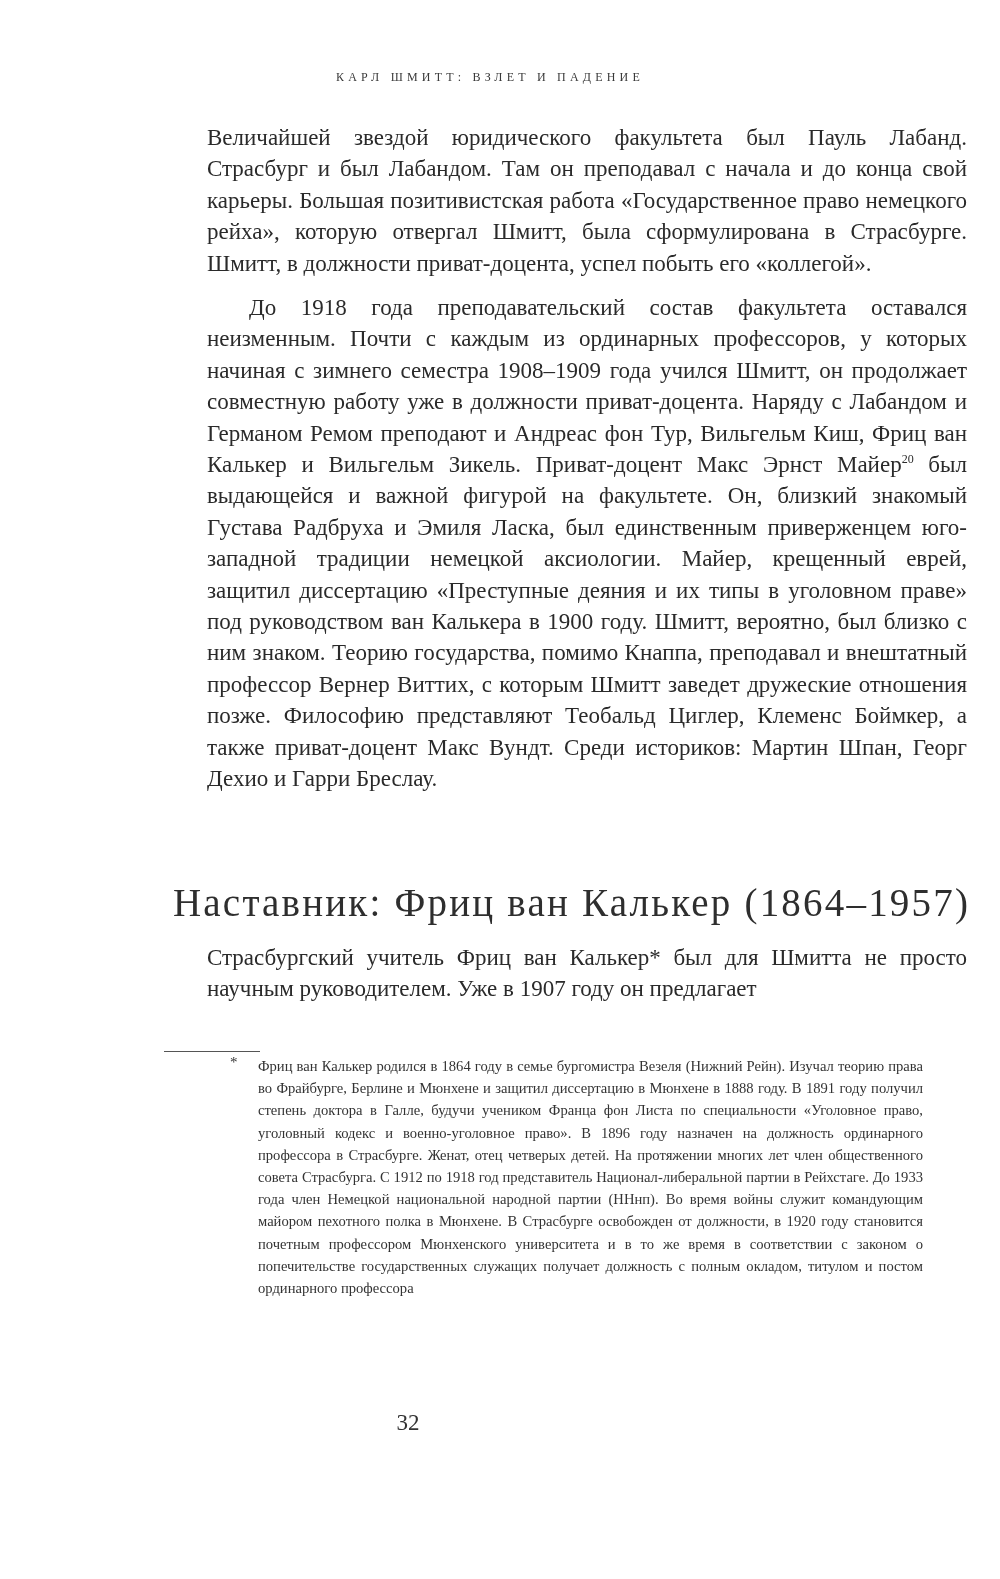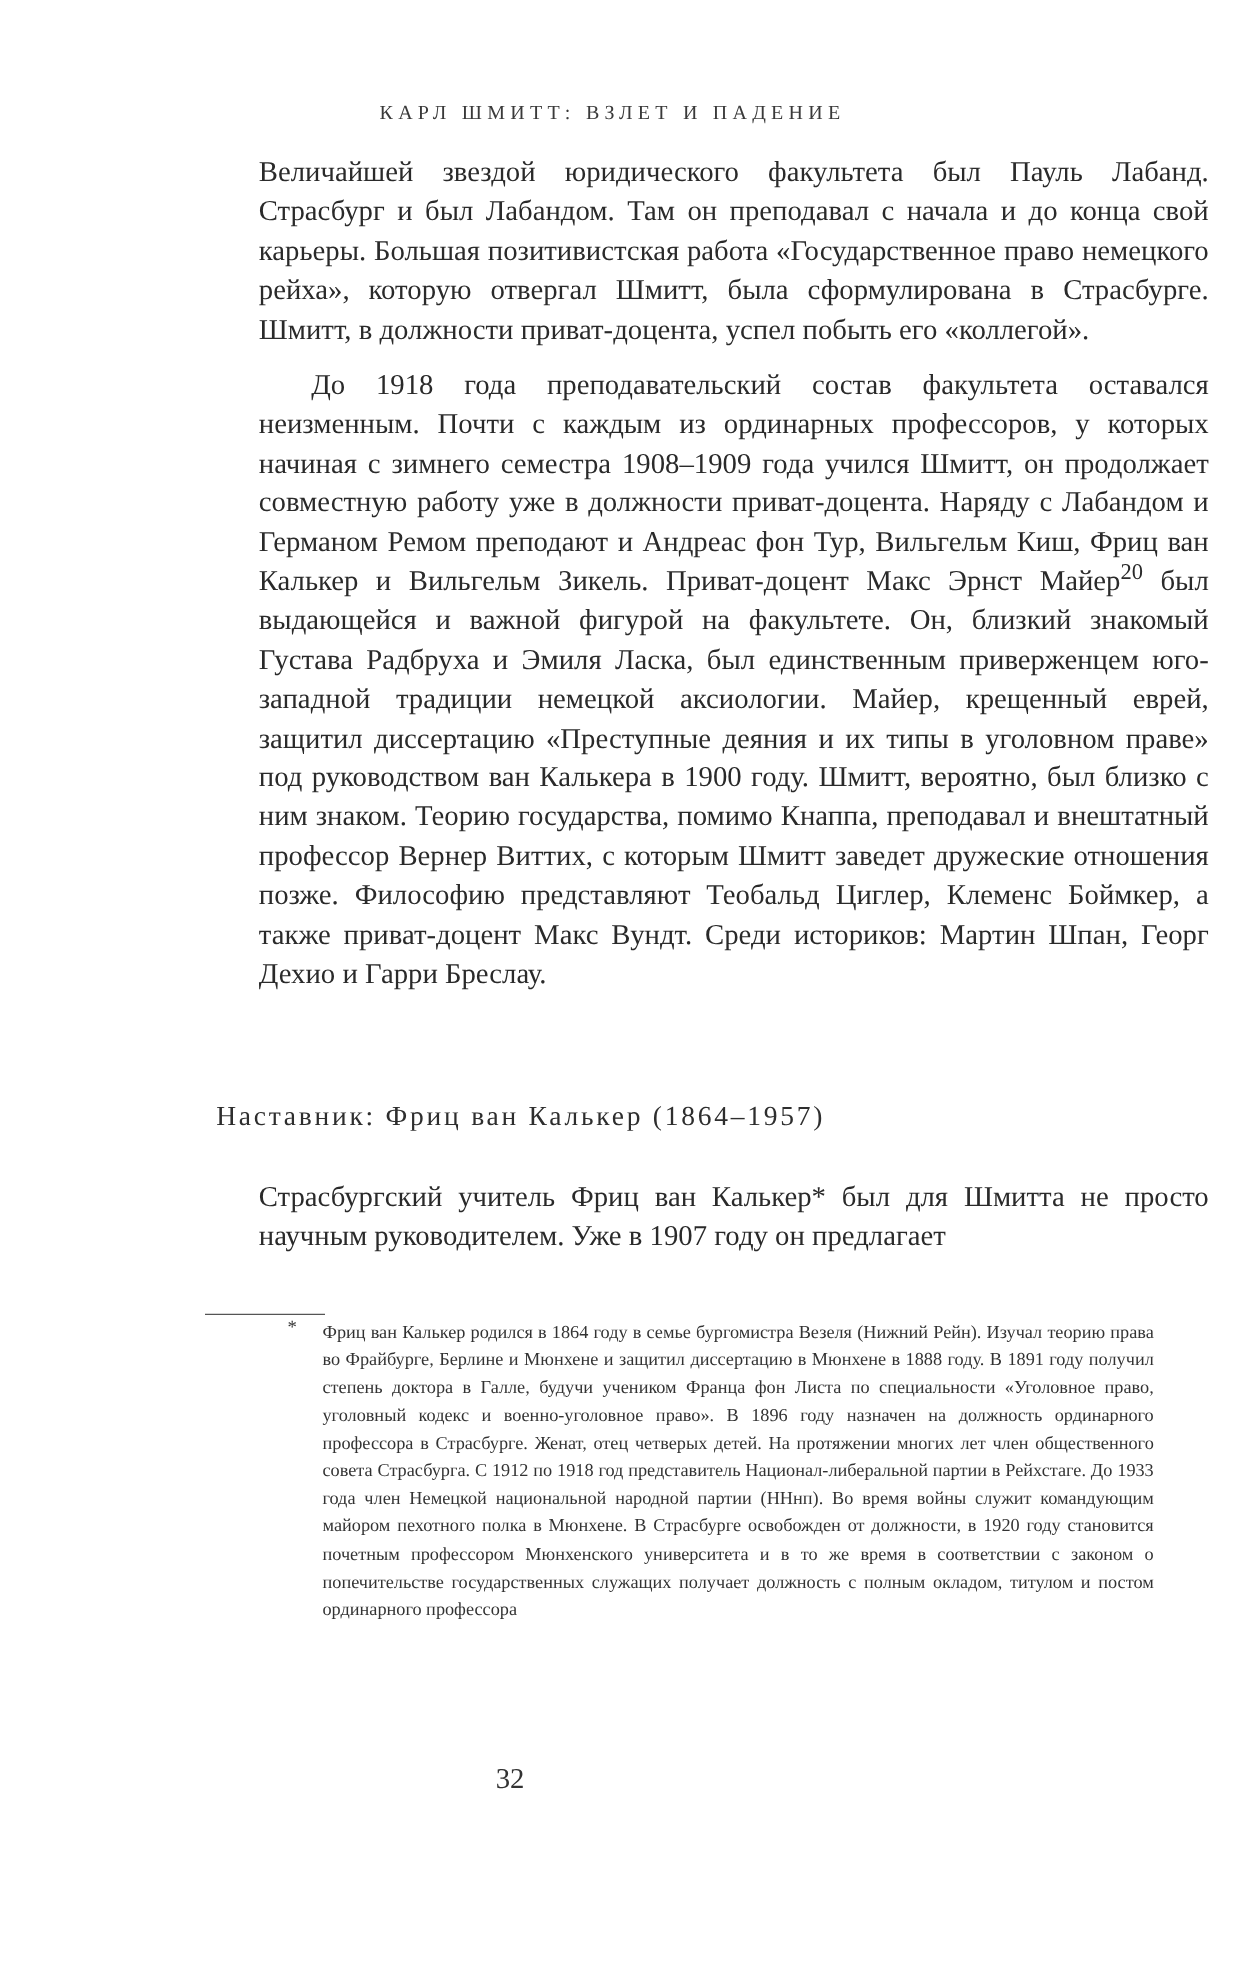--- a/index.html
+++ b/index.html
@@ -1,35 +1,35 @@
 <!DOCTYPE html>
 <html><head>
 <meta charset="utf-8">
 <style>
   html, body { margin: 0; padding: 0; background: #ffffff; }
   body { width: 1000px; height: 1579px; position: relative; overflow: hidden;
          font-family: "Liberation Serif", "DejaVu Serif", serif; color: #2a2a2a; }
-  .running-head { position: absolute; top: 82px; left: 0; width: 980px; text-align: center;
-                  font-size: 16px; letter-spacing: 4.2px; color: #3a3a3a; }
+  .running-head { position: absolute; top: 70px; left: 0; width: 980px; text-align: center;
+                  font-size: 12px; letter-spacing: 4.2px; color: #3a3a3a; }
   .body-text { position: absolute; left: 163px; width: 760px; font-size: 23px; line-height: 31.4px;
                text-align: justify; hyphens: manual; margin-left: 44px; }
   .body-text p { margin: 0; }
   .indent { text-indent: 42px; }
   #p1 { top: 122px; }
   #p2 { top: 292px; }
-  .heading { position: absolute; top: 880px; left: 173px; font-size: 22px; letter-spacing: 2.2px;
+  .heading { position: absolute; top: 880px; left: 173px; font-size: 39px; letter-spacing: 2.2px;
              color: #2e2e2e; font-weight: normal; margin: 0; }
   #p3 { top: 942px; }
   .fn-rule { position: absolute; top: 1051px; left: 164px; width: 96px; height: 1px; background: #555; }
   .footnote { position: absolute; top: 1055px; left: 258px; width: 665px; font-size: 14.6px;
               line-height: 22.2px; text-align: justify; color: #333; }
   .fn-mark { position: absolute; left: -28px; top: -4px; font-size: 15px; }
   .page-number { position: absolute; top: 1410px; left: 0; width: 816px; text-align: center;
                  font-size: 23px; color: #333; }
-  sup { font-size: 18px; line-height: 0; }
+  sup { font-size: 12px; line-height: 0; }
 </style>
 </head>
 <body>
 
 <div class="running-head">КАРЛ ШМИТТ: ВЗЛЕТ И ПАДЕНИЕ</div>
 
 <div class="body-text" id="p1">
   <p>Величайшей звездой юридического факультета был Пауль Лабанд. Страсбург и был Лабандом. Там он преподавал с начала и до конца свой карьеры. Большая позитивистская работа «Государственное право немецкого рейха», которую отвергал Шмитт, была сформулирована в Страсбурге. Шмитт, в должности приват-доцента, успел побыть его «коллегой».</p>
 </div>
 

